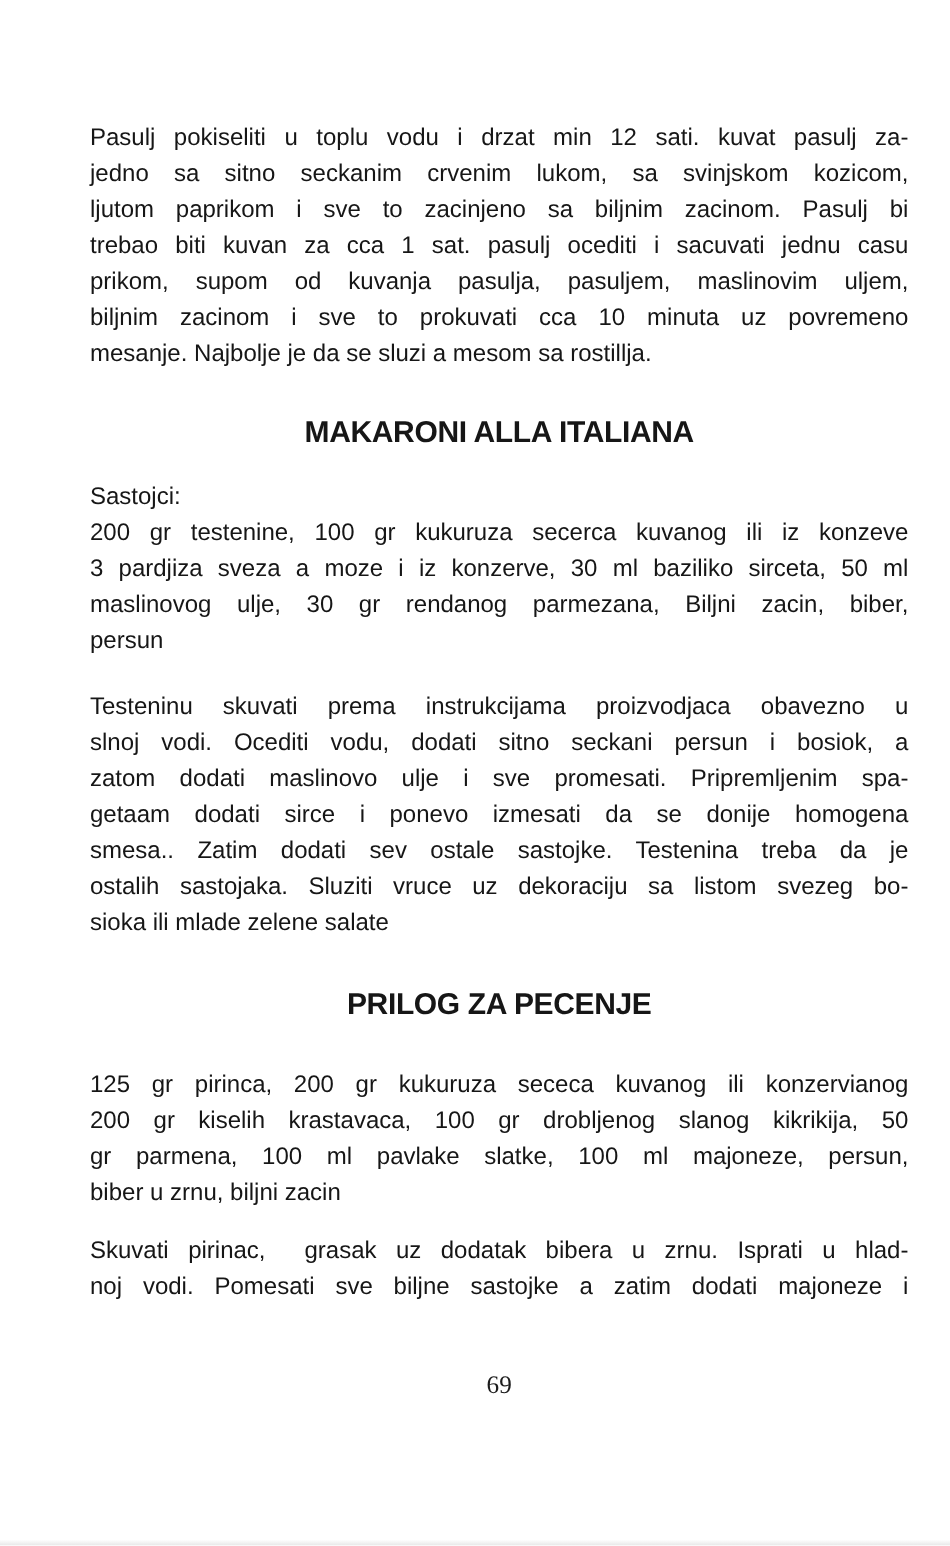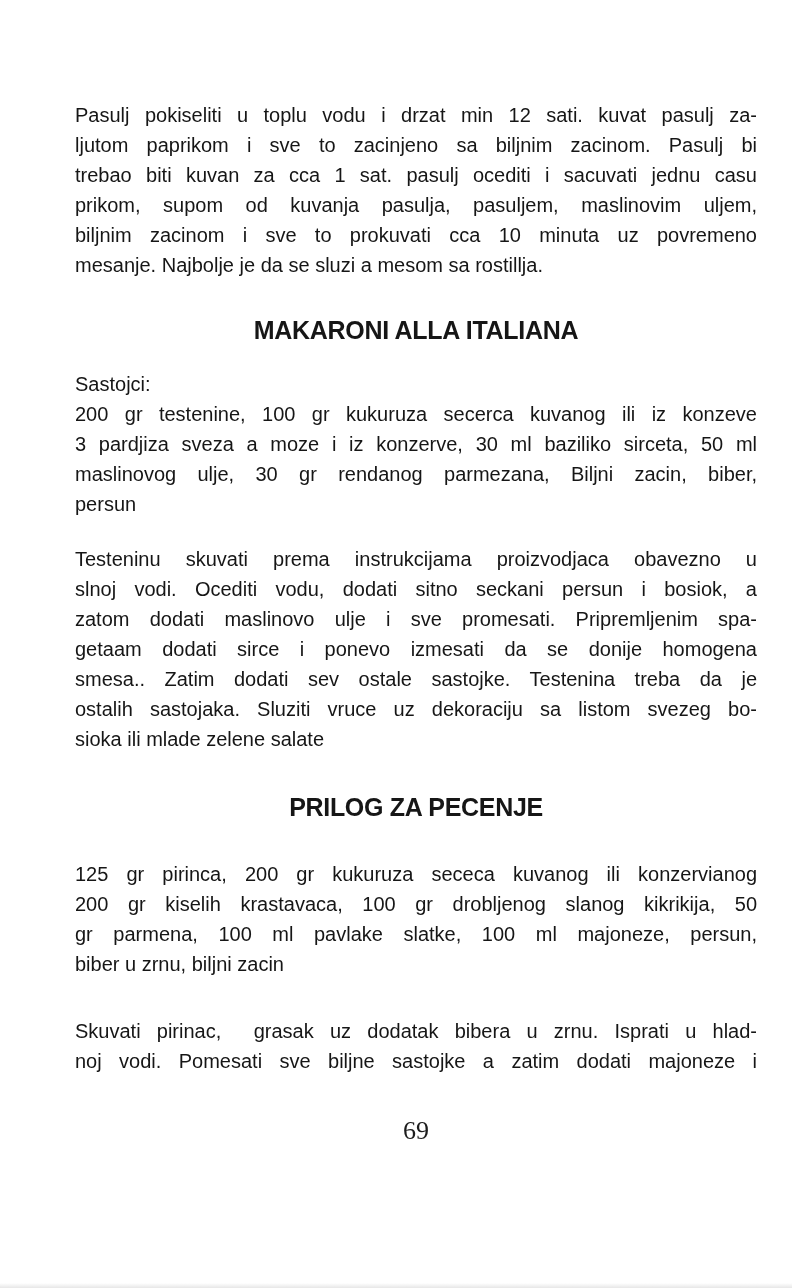--- a/index.html
+++ b/index.html
@@ -44,45 +44,46 @@
     line-height: 30px;
     text-align: center;
     letter-spacing: -0.3px;
     margin: 0;
   }
   .heading-1 { margin-top: 35px; }
   .ingredients-1 { margin-top: 24px; }
   .instructions-1 { margin-top: 25px; }
   .heading-2 { margin-top: 38px; }
   .ingredients-2 { margin-top: 37px; }
-  .instructions-2 { margin-top: 37px; }
+  .instructions-2 { margin-top: 18px; }
   .page-number {
-    margin-top: 40px;
+    margin-top: 52px;
     font-family: "Liberation Serif", serif;
-    font-size: 26px;
+    font-size: 21px;
     line-height: 30px;
     text-align: center;
     color: #1c1c1c;
   }
   .scan-edge {
     position: absolute;
     left: 0;
     bottom: 0;
     width: 792px;
     height: 5px;
     background: linear-gradient(to bottom, rgba(0,0,0,0), rgba(120,120,120,0.18));
   }
 </style>
 </head>
 <body>
 
 <div class="page">
 
   <section class="textblock">
     <div class="line jl">Pasulj pokiseliti u toplu vodu i drzat min 12 sati. kuvat pasulj za-</div>
+    <div class="line jl">jedno sa sitno seckanim crvenim lukom, sa svinjskom kozicom,</div>
     <div class="line jl">ljutom paprikom i sve to zacinjeno sa biljnim zacinom. Pasulj bi</div>
     <div class="line jl">trebao biti kuvan za cca 1 sat. pasulj ocediti i sacuvati jednu casu</div>
     <div class="line jl">prikom, supom od kuvanja pasulja, pasuljem, maslinovim uljem,</div>
     <div class="line jl">biljnim zacinom i sve to prokuvati cca 10 minuta uz povremeno</div>
     <div class="line pl">mesanje. Najbolje je da se sluzi a mesom sa rostillja.</div>
   </section>
 
   <h1 class="heading heading-1">MAKARONI ALLA ITALIANA</h1>
 
   <section class="textblock ingredients-1">

